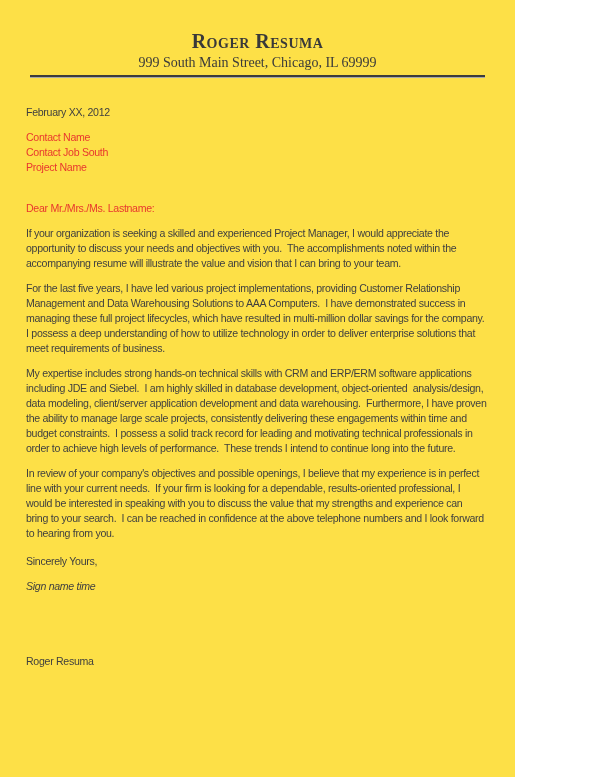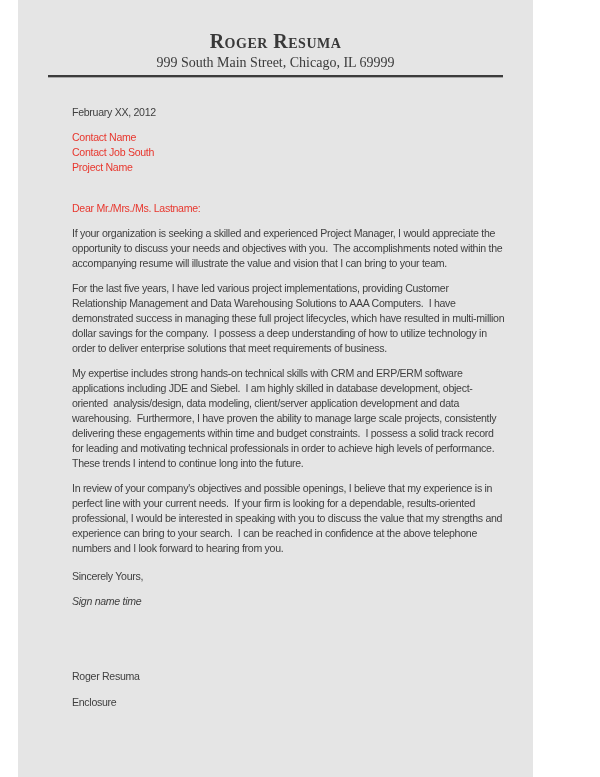--- a/index.html
+++ b/index.html
@@ -1,24 +1,23 @@
 <!DOCTYPE html>
 <html><head>
 <meta charset="utf-8">
 <style>
   * { box-sizing: border-box; }
   html, body { margin: 0; padding: 0; background: #ffffff; }
   .page {
     width: 515px;
     min-height: 777px;
-    background: #e5e5e5;
+    background: #fde047;
     font-family: "Liberation Sans", "DejaVu Sans", sans-serif;
     color: #3f3f3f;
     overflow: hidden;
-    margin-left: 18px;
   }
 
   
   .letterhead { padding-top: 30px; text-align: center; }
   .letterhead-name {
     margin: 0;
     font-family: "Liberation Serif", "DejaVu Serif", serif;
     font-variant: small-caps;
     font-weight: bold;
     font-size: 20px;
@@ -36,21 +35,21 @@
   .letterhead-rule {
     margin: 5px 30px 0 30px;
     height: 1px;
     border-top: 2px solid #3c3c3c;
     border-bottom: 1px solid #a9a9a9;
     background: transparent;
   }
 
   
   .letter-body {
-    padding: 0 28px 30px 54px;
+    padding: 0 28px 30px 26px;
     font-size: 10.6px;
     letter-spacing: -0.3px;
     line-height: 15px;
   }
   .letter-body p { margin: 0; white-space: pre-wrap; }
   .date-line { margin-top: 27px !important; }
   .recipient-block { margin-top: 10px; }
   .recipient-line { line-height: 15.2px; }
   .red-text { color: #e8372e; }
   .salutation { margin-top: 25px !important; }
@@ -84,17 +83,16 @@
     <p class="salutation red-text">Dear Mr./Mrs./Ms. Lastname:</p>
 
     <p class="para">If your organization is seeking a skilled and experienced Project Manager, I would appreciate the opportunity to discuss your needs and objectives with you.  The accomplishments noted within the accompanying resume will illustrate the value and vision that I can bring to your team.</p>
     <p class="para">For the last five years, I have led various project implementations, providing Customer Relationship Management and Data Warehousing Solutions to AAA Computers.  I have demonstrated success in managing these full project lifecycles, which have resulted in multi-million dollar savings for the company.  I possess a deep understanding of how to utilize technology in order to deliver enterprise solutions that meet requirements of business.</p>
     <p class="para">My expertise includes strong hands-on technical skills with CRM and ERP/ERM software applications including JDE and Siebel.  I am highly skilled in database development, object-oriented  analysis/design, data modeling, client/server application development and data warehousing.  Furthermore, I have proven the ability to manage large scale projects, consistently delivering these engagements within time and budget constraints.  I possess a solid track record for leading and motivating technical professionals in order to achieve high levels of performance.  These trends I intend to continue long into the future.</p>
     <p class="para">In review of your company's objectives and possible openings, I believe that my experience is in perfect line with your current needs.  If your firm is looking for a dependable, results-oriented professional, I would be interested in speaking with you to discuss the value that my strengths and experience can bring to your search.  I can be reached in confidence at the above telephone numbers and I look forward to hearing from you.</p>
 
     <p class="closing">Sincerely Yours,</p>
     <p class="sig-placeholder">Sign name time</p>
     <p class="signed-name">Roger Resuma</p>
-    <p class="enclosure">Enclosure</p>
 
   </main>
 
 </div>
 
 </body></html>

